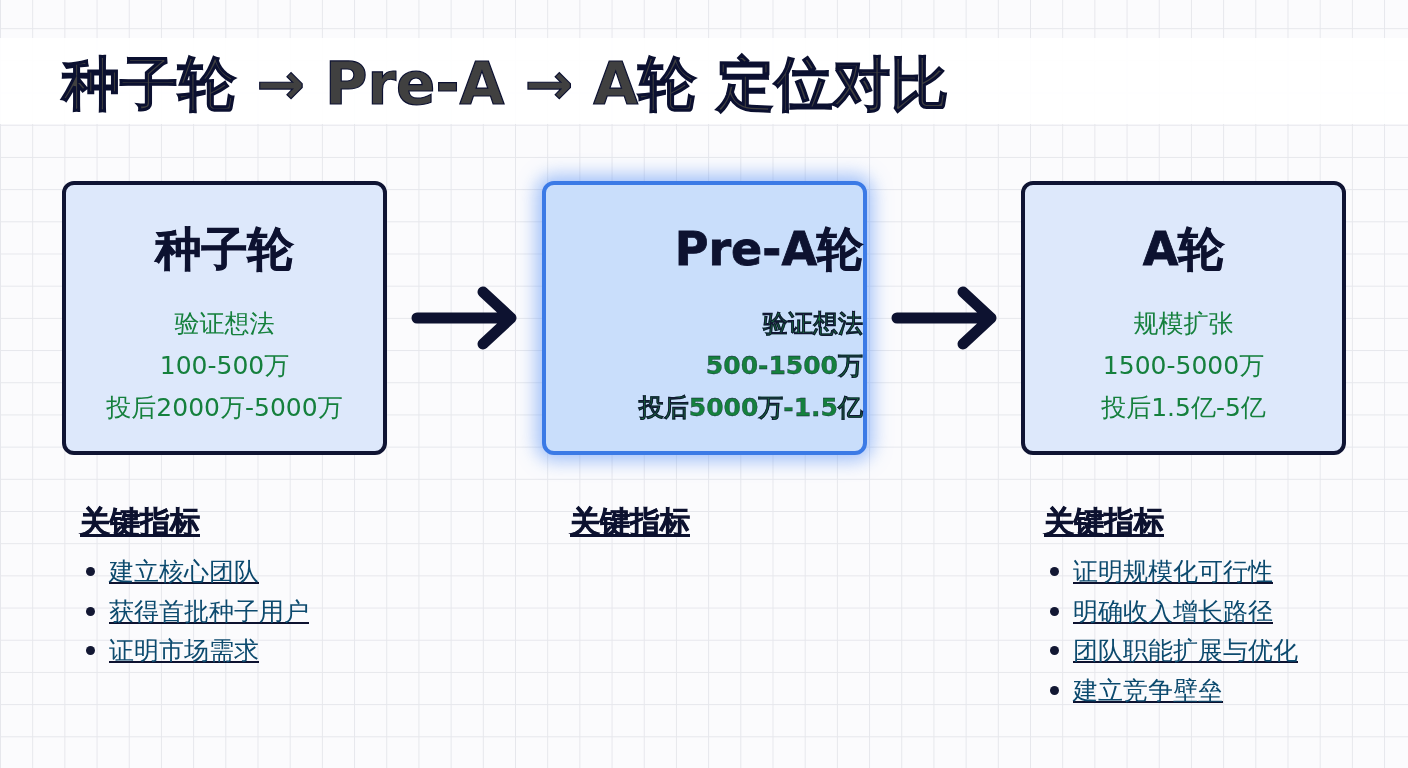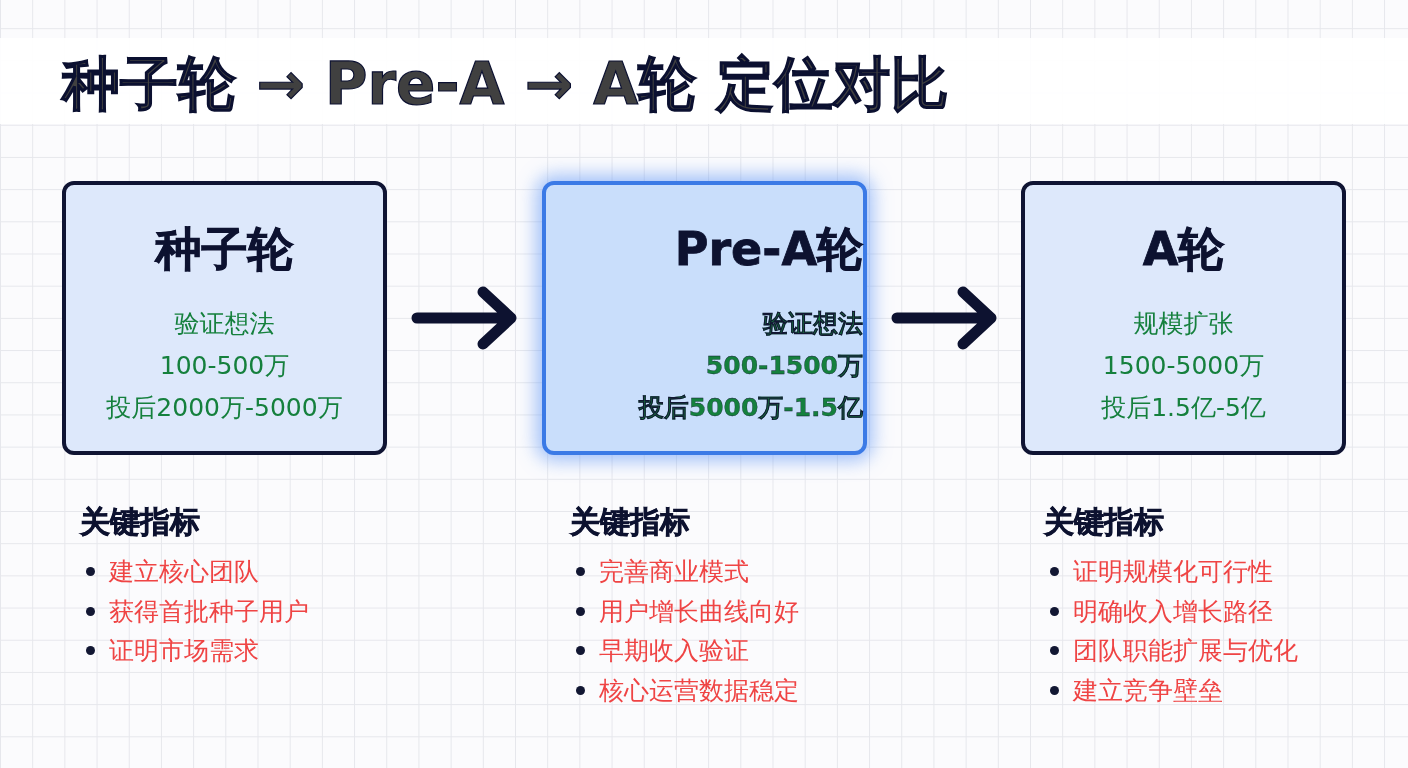--- a/index.html
+++ b/index.html
@@ -71,39 +71,40 @@
       -webkit-text-stroke: 0.3px #121733;
     }
     .arrow {
       position: absolute;
       top: 284px;
       width: 108px; height: 68px;
     }
     .metrics {
       position: absolute;
       top: 500px;
+      text-decoration: underline;
     }
     .metrics-title {
       font-size: 30px;
       font-weight: 900;
       line-height: 44px;
       color: #0d1230;
       -webkit-text-stroke: 0.6px #0d1230;
       white-space: nowrap;
     }
     .metrics-list {
       list-style: none;
       margin-top: 8px;
     }
     .metrics-item {
       display: flex;
       align-items: center;
       height: 39.5px;
       font-size: 25px;
-      color: #ef4444;
+      color: #0c4a6e;
       white-space: nowrap;
     }
     .bullet {
       display: inline-block;
       width: 9px; height: 9px;
       border-radius: 50%;
       background: #121733;
       margin-left: 6px;
       margin-right: 14px;
       flex: none;
@@ -163,38 +164,20 @@
       </li>
     <li class="metrics-item">
         <span class="bullet"></span>
         <span>证明市场需求</span>
       </li>
   </ul>
 </div>
 
 <div class="metrics" style="left:570px;">
   <div class="metrics-title">关键指标</div>
-  <ul class="metrics-list">
-    <li class="metrics-item">
-        <span class="bullet"></span>
-        <span>完善商业模式</span>
-      </li>
-    <li class="metrics-item">
-        <span class="bullet"></span>
-        <span>用户增长曲线向好</span>
-      </li>
-    <li class="metrics-item">
-        <span class="bullet"></span>
-        <span>早期收入验证</span>
-      </li>
-    <li class="metrics-item">
-        <span class="bullet"></span>
-        <span>核心运营数据稳定</span>
-      </li>
-  </ul>
 </div>
 
 <div class="metrics" style="left:1044px;">
   <div class="metrics-title">关键指标</div>
   <ul class="metrics-list">
     <li class="metrics-item">
         <span class="bullet"></span>
         <span>证明规模化可行性</span>
       </li>
     <li class="metrics-item">

